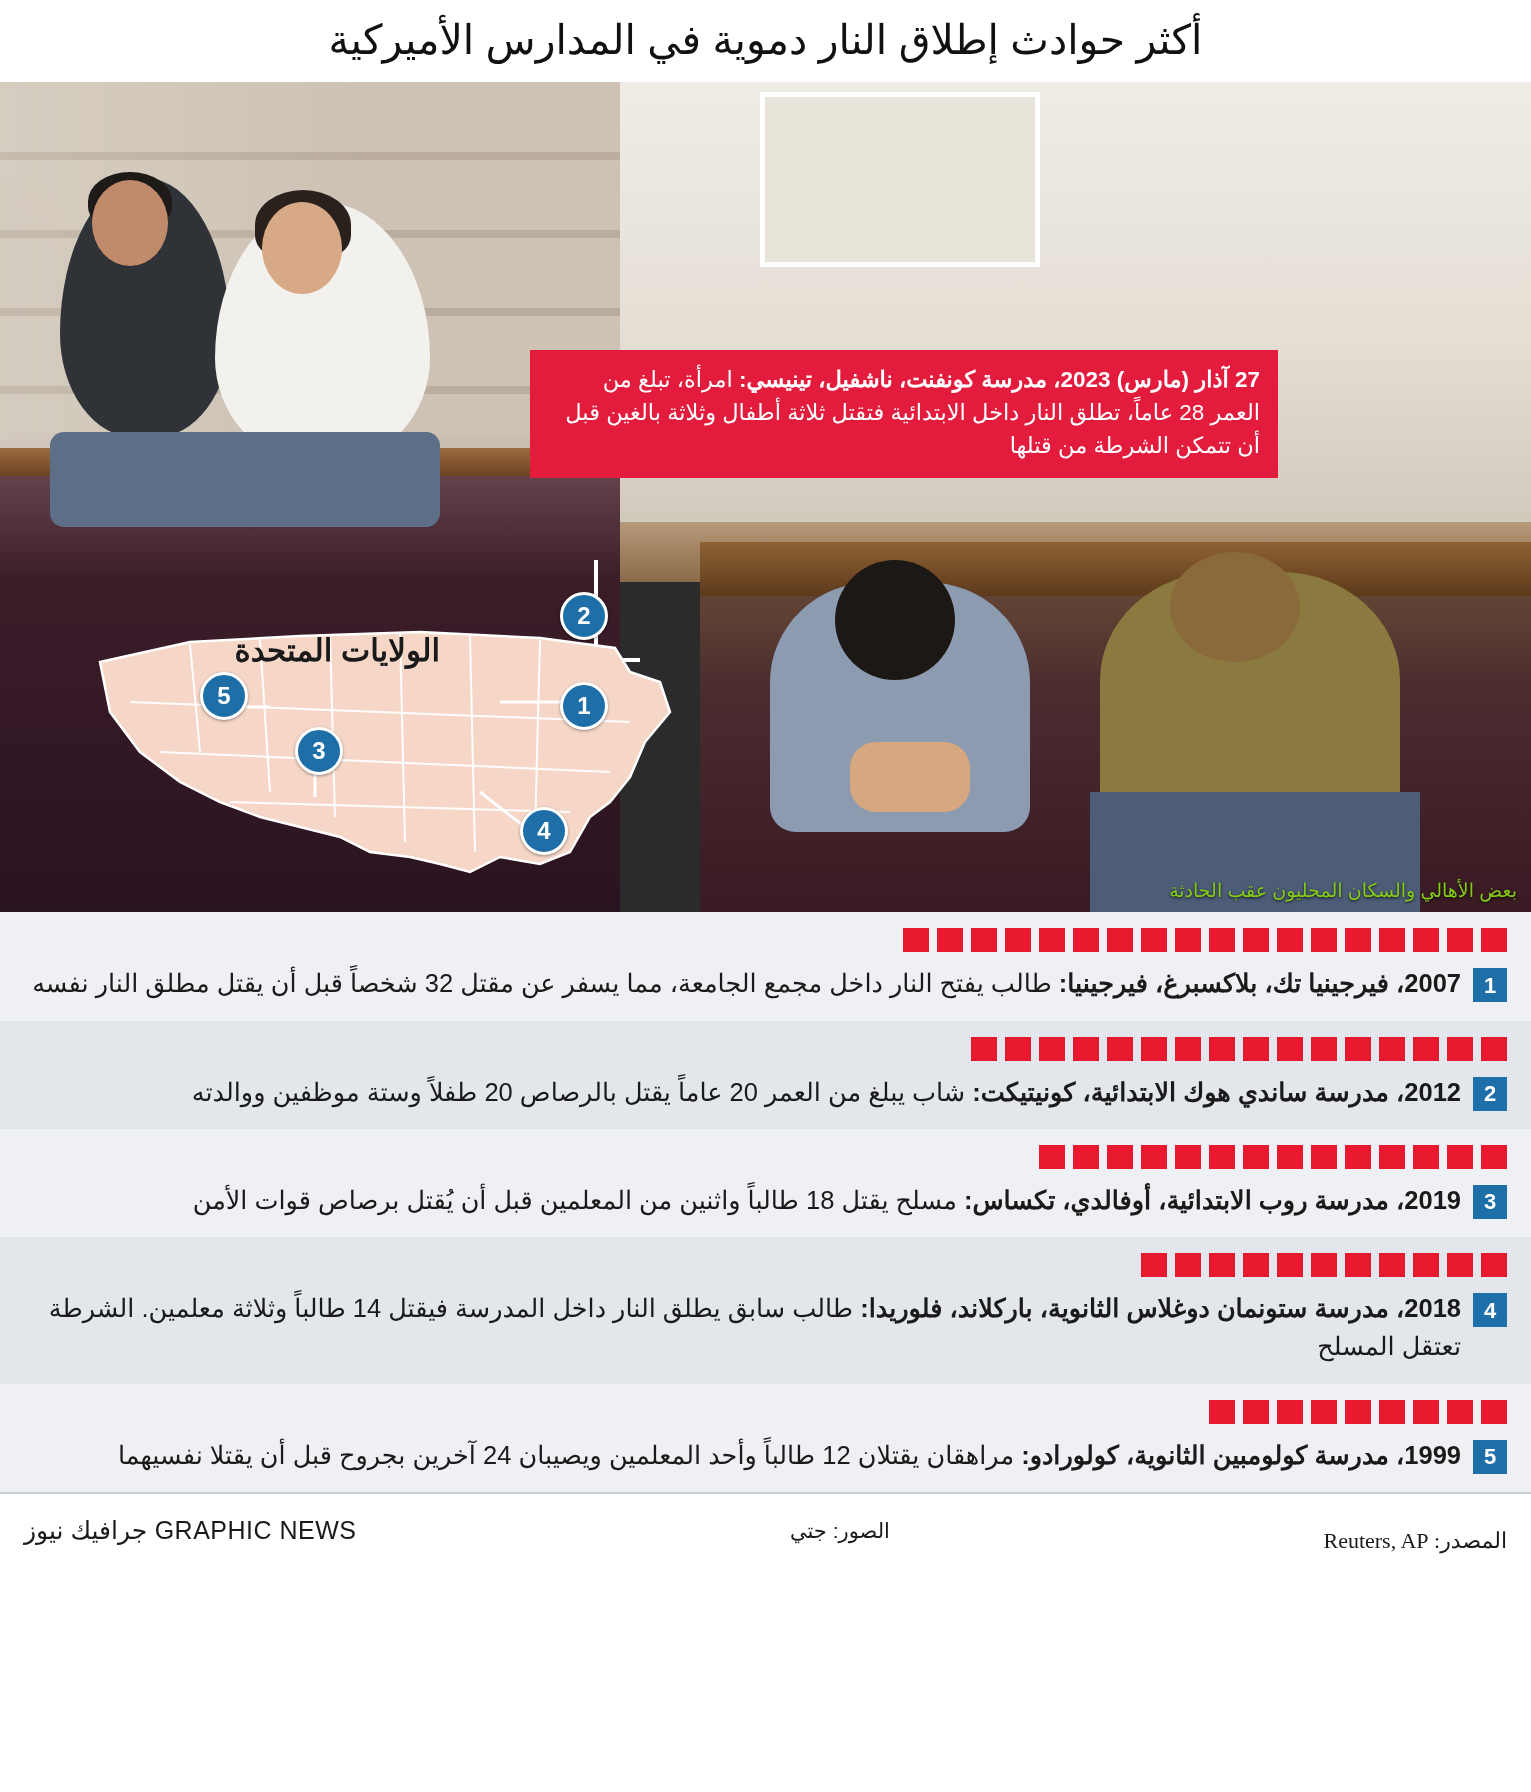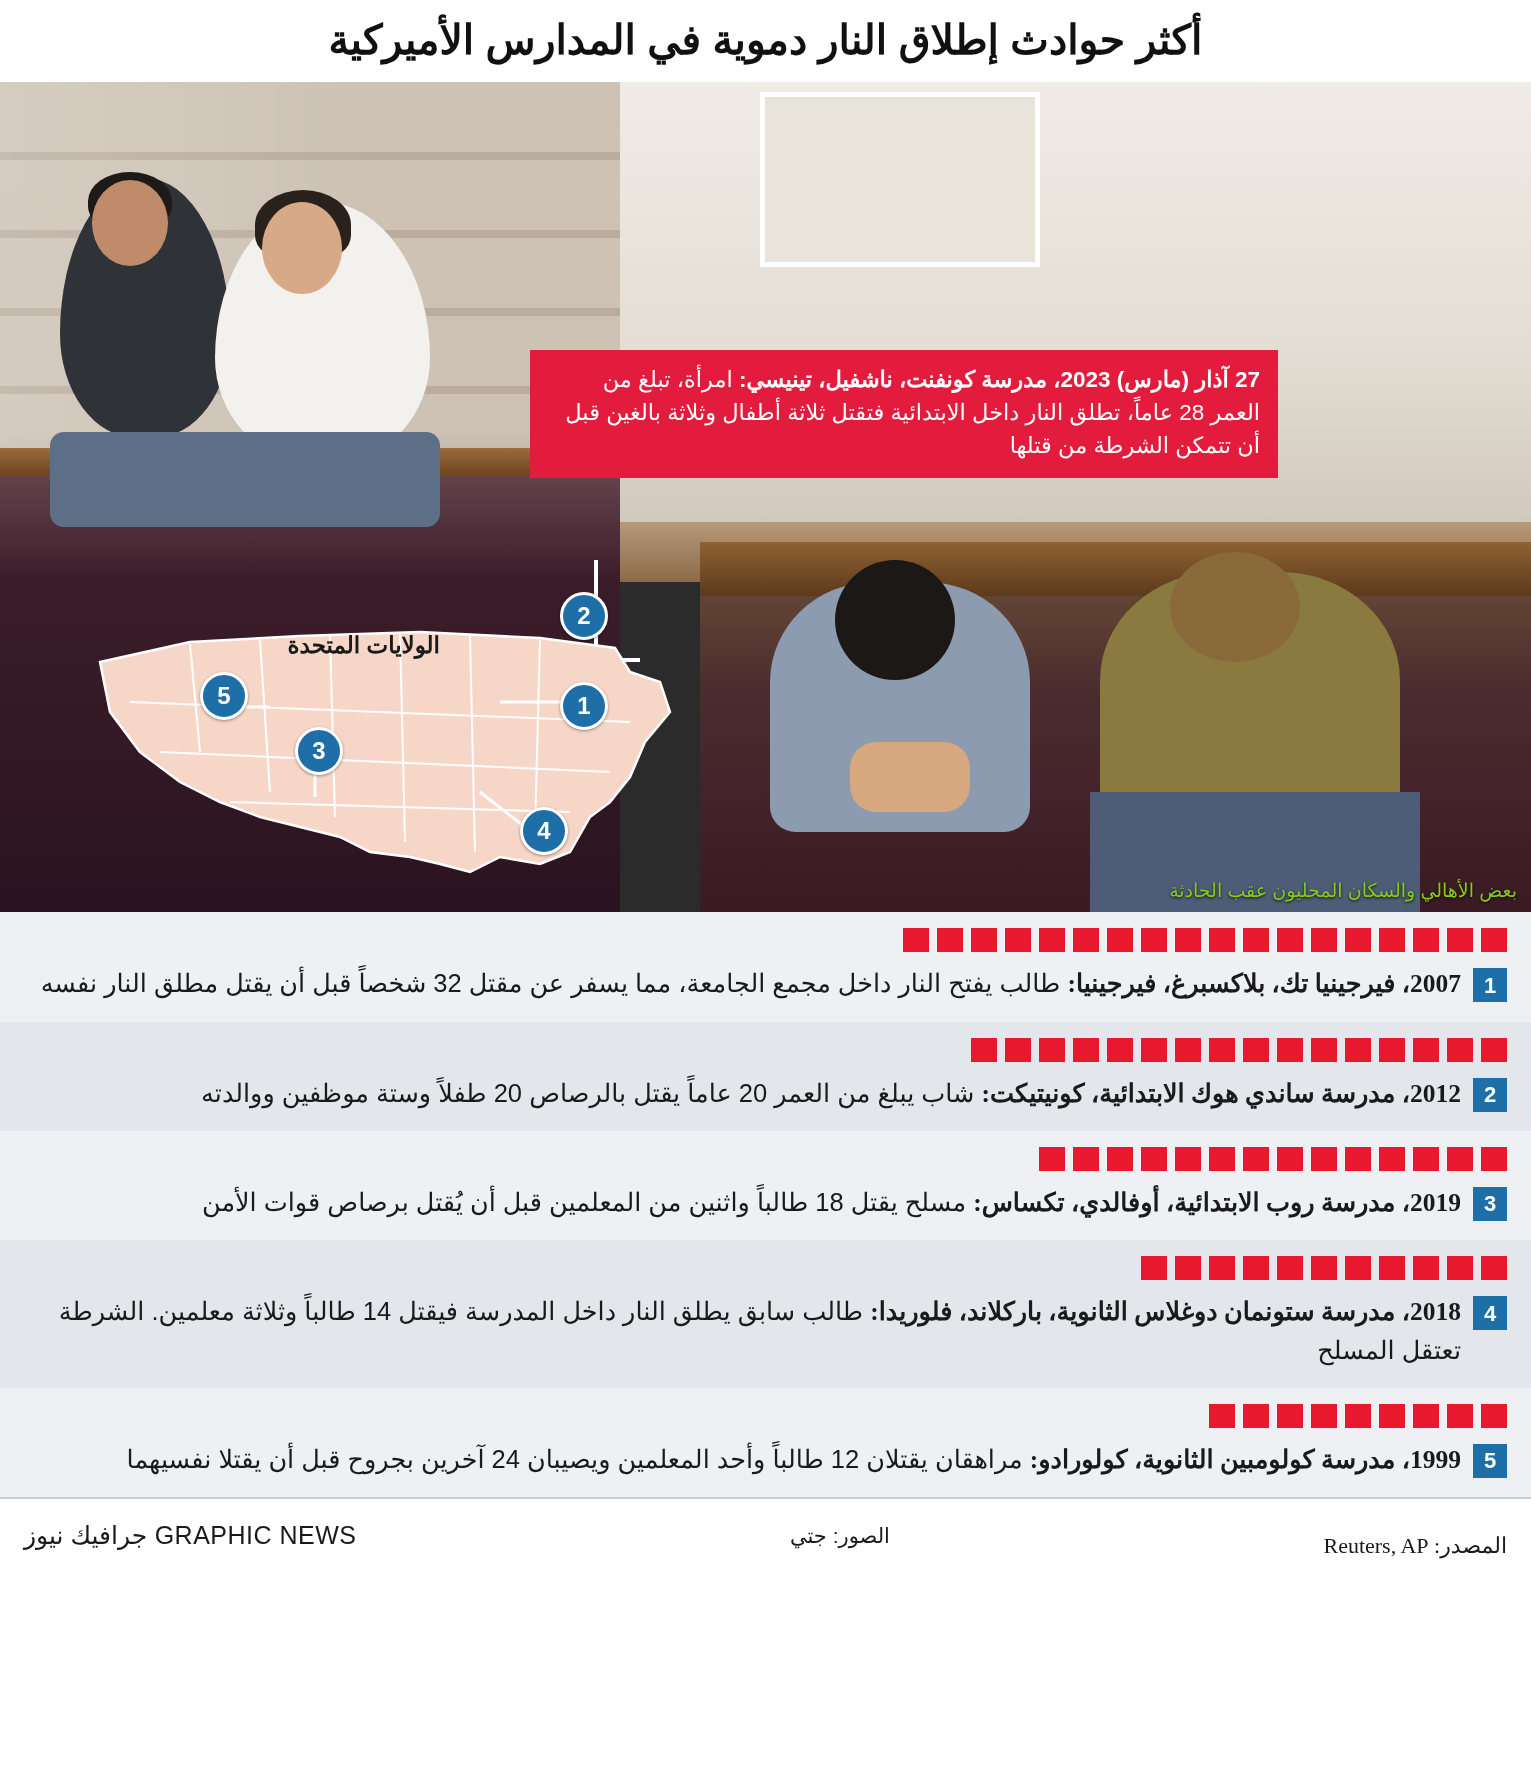--- a/index.html
+++ b/index.html
@@ -13,21 +13,21 @@
 
   
   .title-bar{
     background:#ffffff;
     padding:14px 26px 16px 26px;
     text-align:center;
   }
   .title-bar h1{
     margin:0;
     font-size:41px;
-    font-weight:bold;
+    font-weight:normal;
     letter-spacing:0px;
     line-height:1.28;
     color:#111111;
   }
 
   
   .banner{
     position:relative;
     width:1531px;
     height:830px;
@@ -108,21 +108,21 @@
   .callout-line{
     position:absolute;left:0;top:0;width:100%;height:100%;pointer-events:none;
   }
 
   
   .map-wrap{
     position:absolute;left:70px;top:520px;width:660px;height:330px;
   }
   .map-label{
     position:absolute;right:290px;top:30px;
-    font-size:23px;font-weight:bold;color:#1a1a1a;margin-left:44px;
+    font-size:31px;font-weight:bold;color:#1a1a1a;margin-left:44px;
   }
   .marker{
     position:absolute;width:42px;height:42px;border-radius:50%;
     background:#1e6fa8;color:#fff;border:3px solid #ffffff;
     font-size:24px;font-weight:bold;
     display:flex;align-items:center;justify-content:center;
     box-shadow:0 1px 3px rgba(0,0,0,.4);
   }
 
   
@@ -143,21 +143,21 @@
     font-size:25.5px;line-height:1.5;
   }
   .ev-num{
     flex:0 0 auto;
     width:34px;height:34px;background:#1e6fa8;color:#fff;
     font-size:22px;font-weight:bold;
     display:flex;align-items:center;justify-content:center;
     margin-top:4px;
   }
   .ev-body{flex:1 1 auto;text-align:right;}
-  .ev-body b{font-weight:bold;font-family:Liberation Serif, serif;}
+  .ev-body b{font-weight:bold;}
 
   
   .footer{
     display:flex;align-items:center;justify-content:space-between;
     padding:14px 24px 18px 24px;
     font-size:21px;
     background:#ffffff;
   }
   .footer .gn{
     font-family:Liberation Sans, sans-serif;

